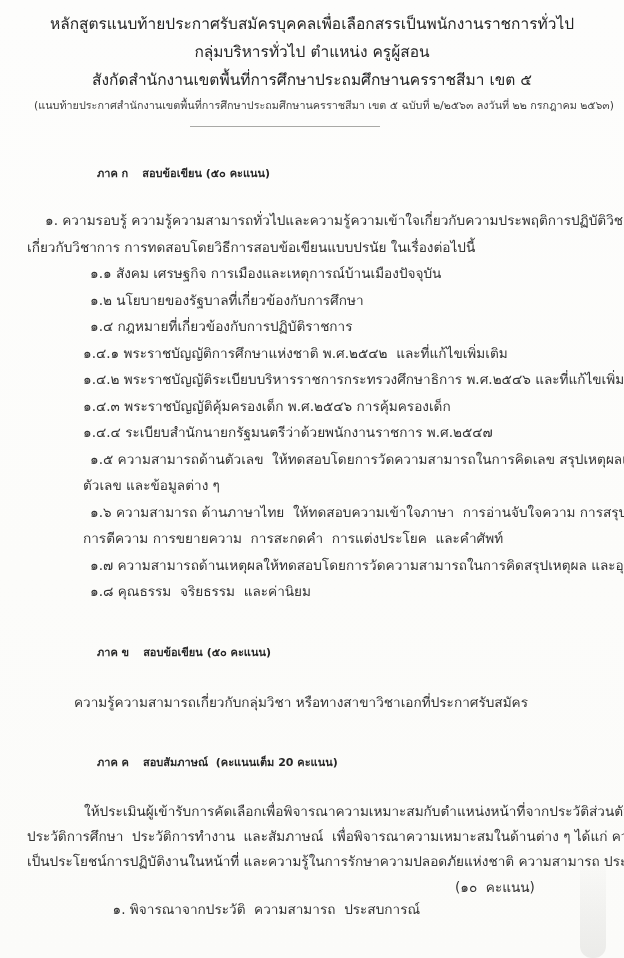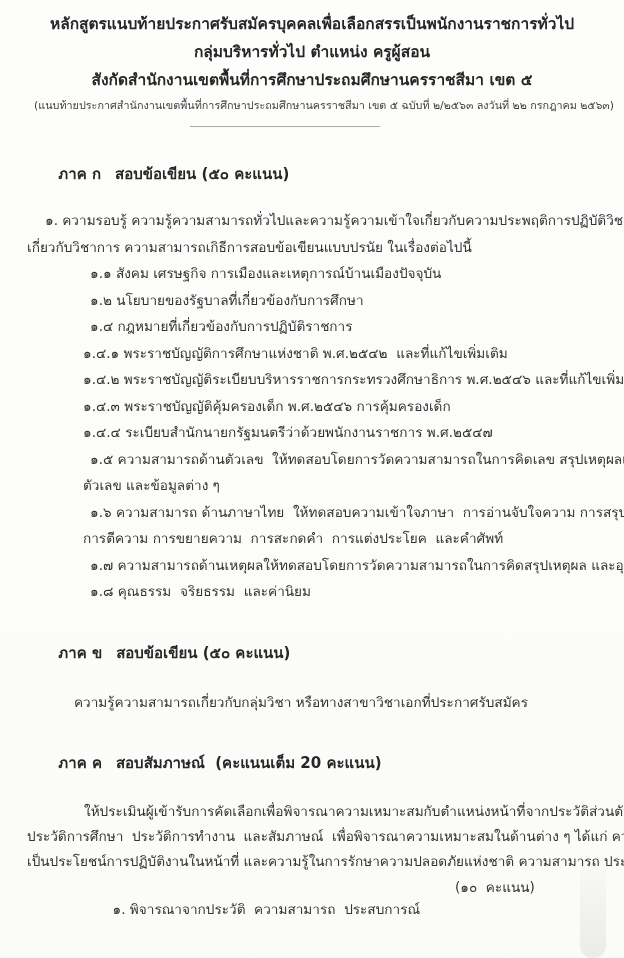--- a/index.html
+++ b/index.html
@@ -11,47 +11,48 @@
     overflow: hidden;
   }
   .page {
     position: relative;
     width: 624px; height: 958px;
     padding-top: 10px;
     box-sizing: border-box;
     background: linear-gradient(180deg, #fdfdfc 0%, #fcfcfa 60%, #fbfbf9 100%);
   }
   .center { text-align: center; }
-  .bold { font-weight: 700; color: #262626; }
+  .bold { font-weight: 400; color: #262626; }
   .title-line {
     font-size: 15.5px;
     line-height: 28px;
     white-space: pre;
   }
   .attachment-note {
     font-size: 10.8px;
     line-height: 20px;
     margin-top: 2px;
     color: #3d3d3d;
     white-space: pre;
     padding-left: 24px;
   }
   .divider {
     width: 190px;
     height: 0;
     border-top: 1.6px solid #a9a9a6;
     margin: 10px 0 0 190px;
   }
   .sec-head {
-    font-size: 15px;
+    font-size: 11px;
     line-height: 22px;
     font-weight: 700;
     color: #262626;
     padding-left: 27px;
     white-space: pre;
+    margin-left: 47px;
   }
   .sec-head .sec-label { margin-right: 14px; }
   .line {
     font-size: 13.6px;
     line-height: 26.5px;
     white-space: pre;
     color: #333;
   }
   .lvl0 { padding-left: 27px; }      
   .lvl-intro { padding-left: 45px; } 
@@ -102,21 +103,21 @@
     <div class="title-line center bold">สังกัดสำนักงานเขตพื้นที่การศึกษาประถมศึกษานครราชสีมา เขต ๕</div>
     <div class="attachment-note center">(แนบท้ายประกาศสำนักงานเขตพื้นที่การศึกษาประถมศึกษานครราชสีมา เขต ๕ ฉบับที่ ๒/๒๕๖๓ ลงวันที่ ๒๒ กรกฎาคม ๒๕๖๓)</div>
     <div class="divider"></div>
   </header>
 
   <section class="sect" id="part-a">
     <div class="sec-head">
       <span class="sec-label">ภาค ก</span><span>สอบข้อเขียน (๕๐ คะแนน)</span>
     </div>
     <div class="line lvl-intro">๑. ความรอบรู้ ความรู้ความสามารถทั่วไปและความรู้ความเข้าใจเกี่ยวกับความประพฤติการปฏิบัติวิชาชีพครู</div>
-    <div class="line lvl0">เกี่ยวกับวิชาการ ความสามารถเกิธีการสอบข้อเขียนแบบปรนัย ในเรื่องต่อไปนี้</div>
+    <div class="line lvl0">เกี่ยวกับวิชาการ การทดสอบโดยวิธีการสอบข้อเขียนแบบปรนัย ในเรื่องต่อไปนี้</div>
     <div class="line lvl1">๑.๑ สังคม เศรษฐกิจ การเมืองและเหตุการณ์บ้านเมืองปัจจุบัน</div>
     <div class="line lvl1">๑.๒ นโยบายของรัฐบาลที่เกี่ยวข้องกับการศึกษา</div>
     <div class="line lvl1">๑.๔ กฎหมายที่เกี่ยวข้องกับการปฏิบัติราชการ</div>
     <div class="line lvl2">๑.๔.๑ พระราชบัญญัติการศึกษาแห่งชาติ พ.ศ.๒๕๔๒  และที่แก้ไขเพิ่มเติม</div>
     <div class="line lvl2">๑.๔.๒ พระราชบัญญัติระเบียบบริหารราชการกระทรวงศึกษาธิการ พ.ศ.๒๕๔๖ และที่แก้ไขเพิ่มเติม</div>
     <div class="line lvl2">๑.๔.๓ พระราชบัญญัติคุ้มครองเด็ก พ.ศ.๒๕๔๖ การคุ้มครองเด็ก</div>
     <div class="line lvl2">๑.๔.๔ ระเบียบสำนักนายกรัฐมนตรีว่าด้วยพนักงานราชการ พ.ศ.๒๕๔๗</div>
     <div class="line lvl1">๑.๕ ความสามารถด้านตัวเลข  ให้ทดสอบโดยการวัดความสามารถในการคิดเลข สรุปเหตุผลเกี่ยวกับ</div>
     <div class="line lvl2">ตัวเลข และข้อมูลต่าง ๆ</div>
     <div class="line lvl1">๑.๖ ความสามารถ ด้านภาษาไทย  ให้ทดสอบความเข้าใจภาษา  การอ่านจับใจความ การสรุปความ</div>

